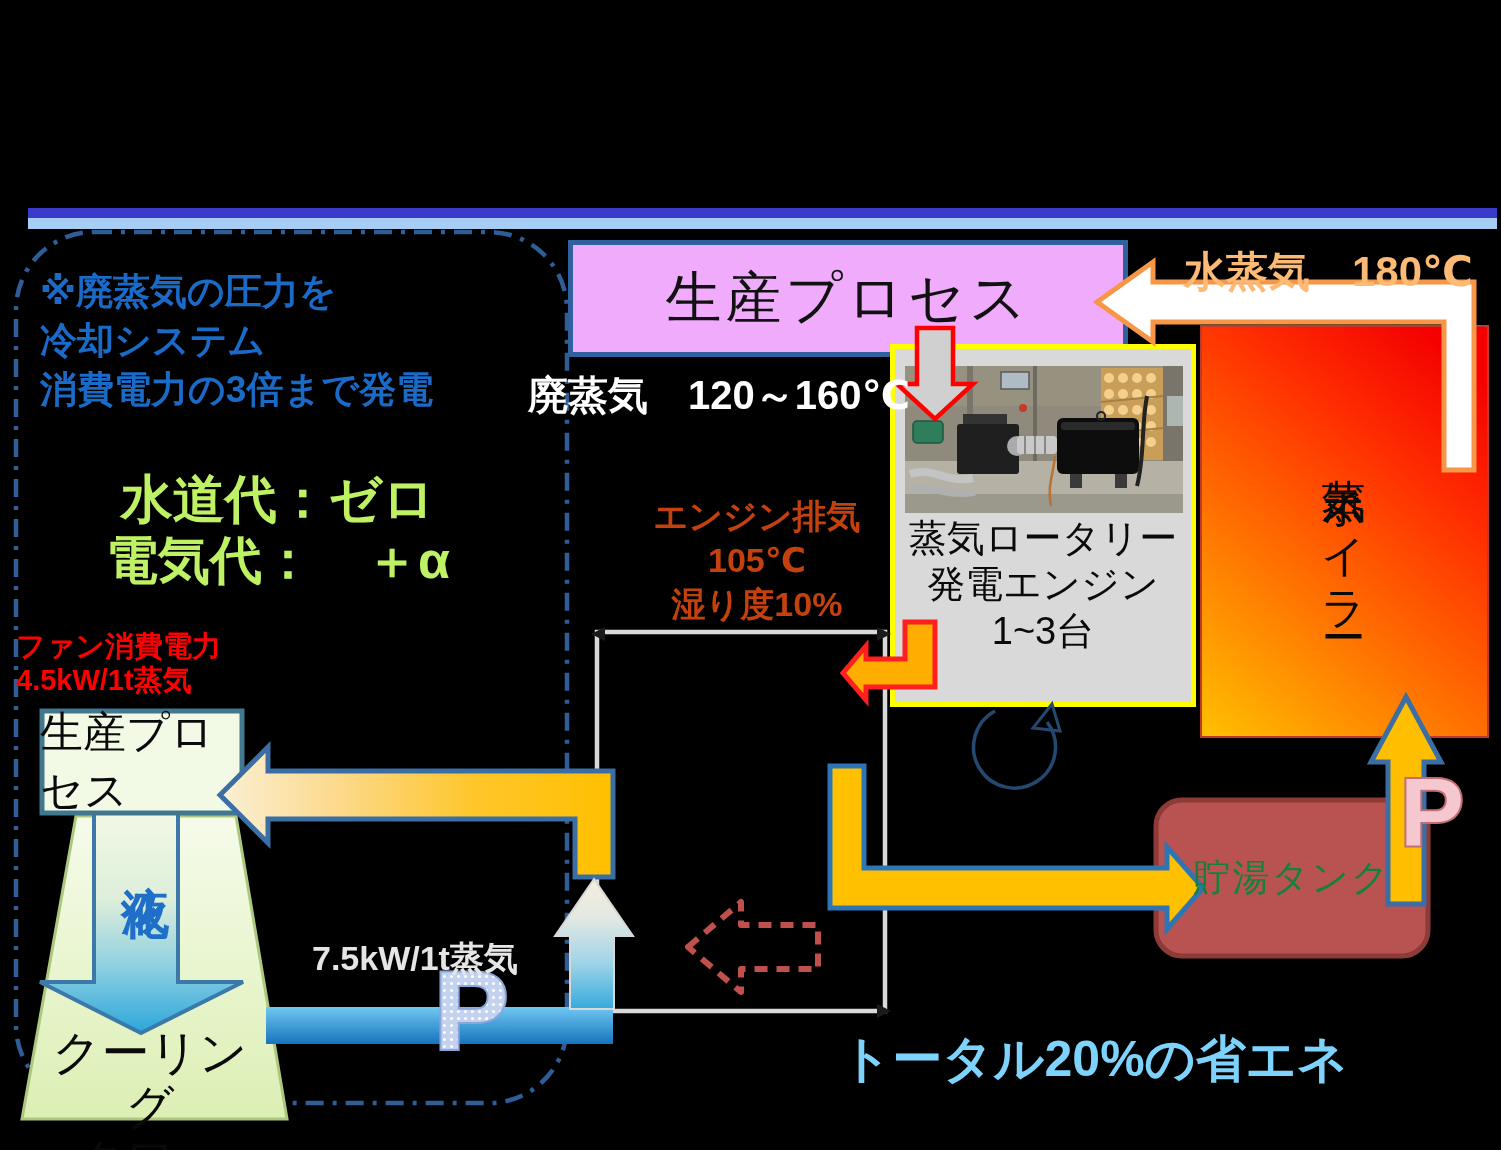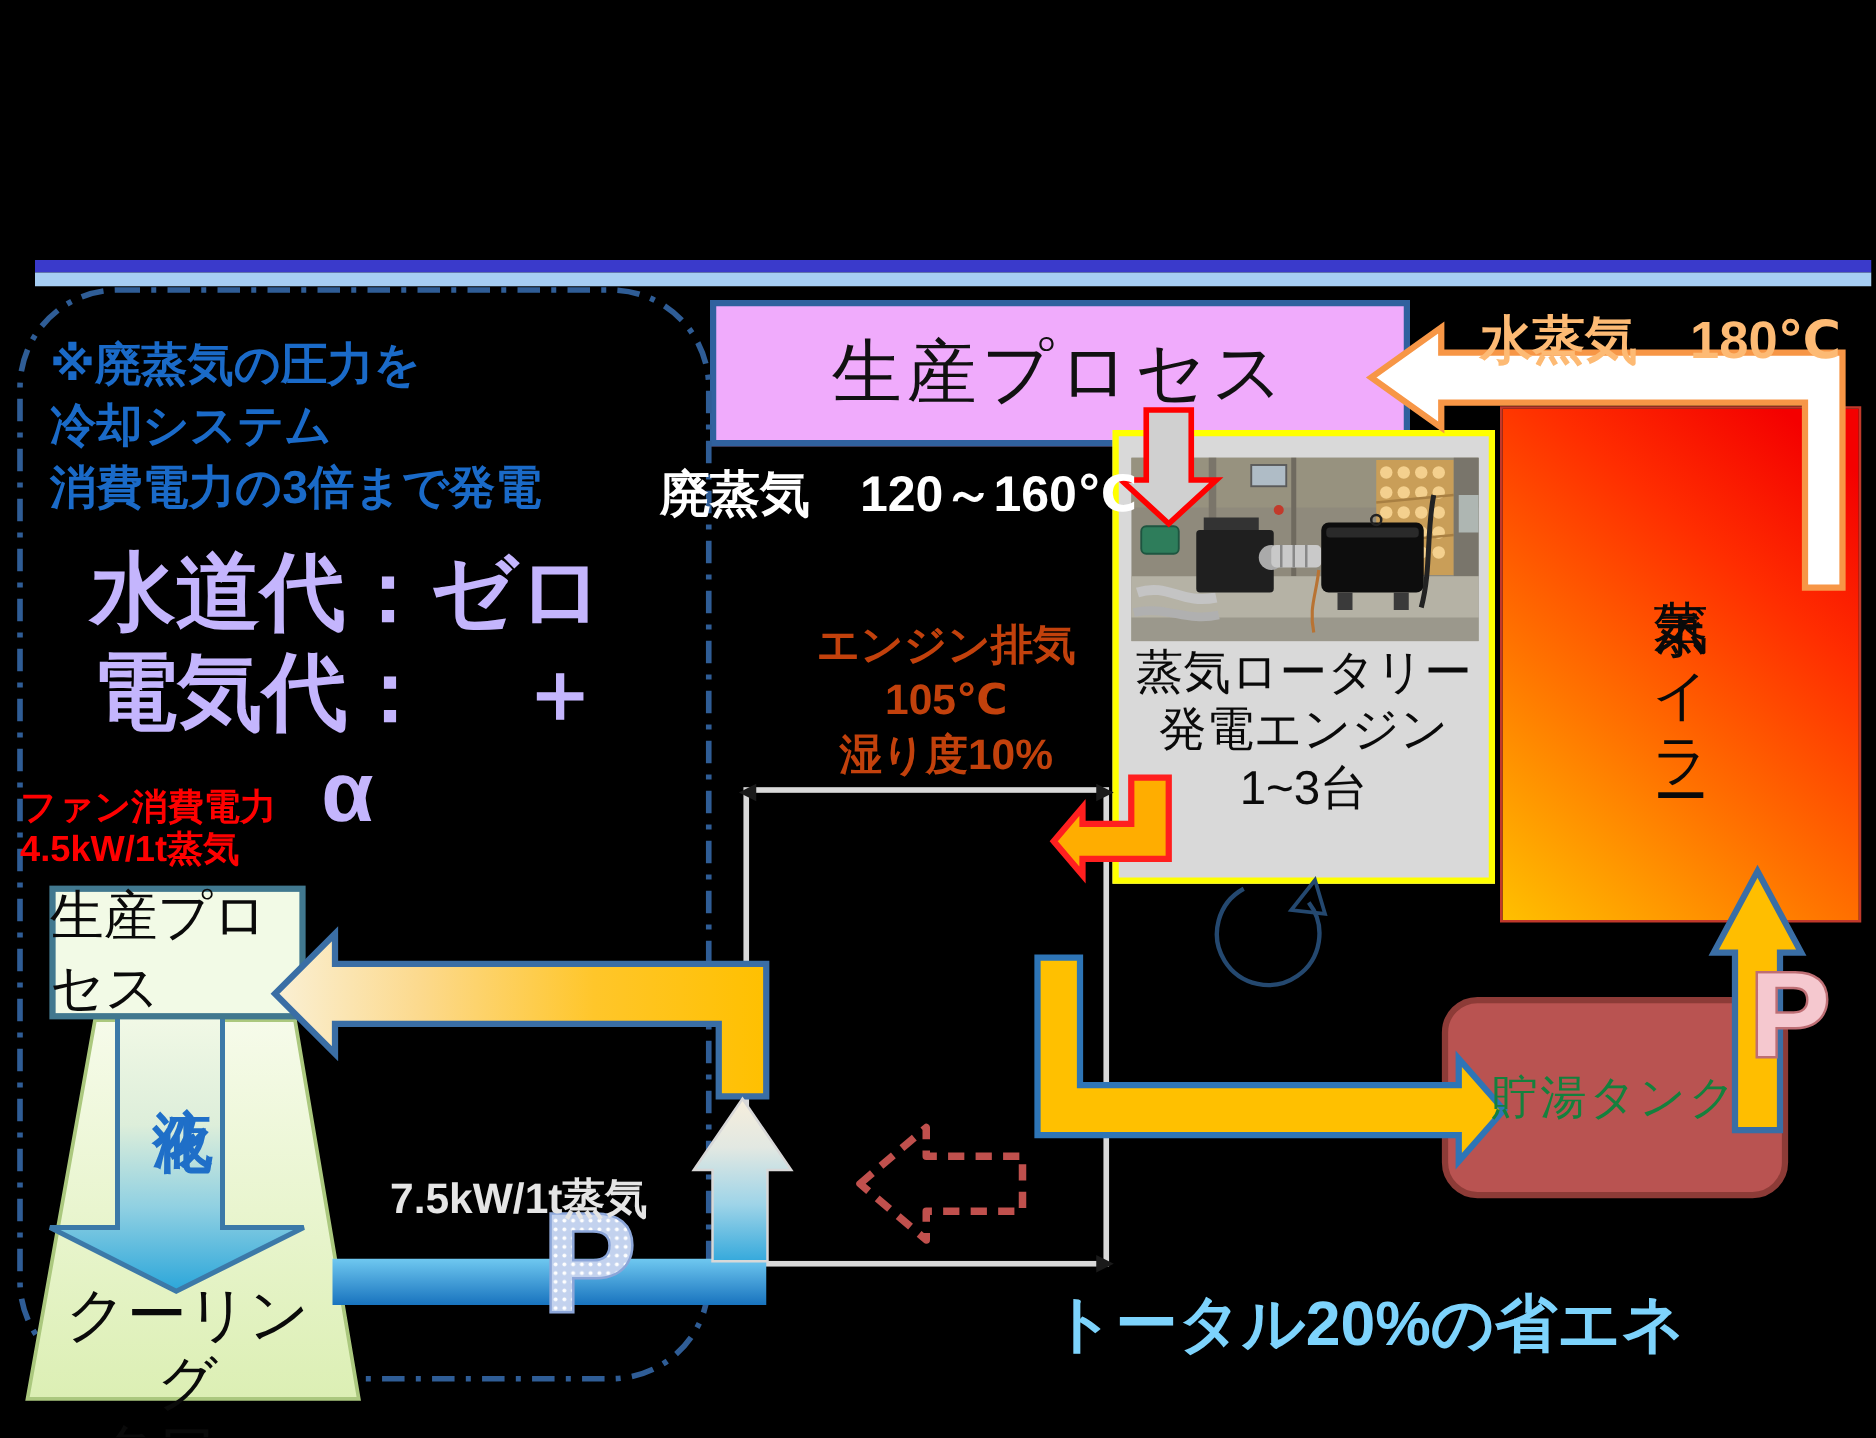--- a/index.html
+++ b/index.html
@@ -17,21 +17,21 @@
     background:linear-gradient(40deg,#FFC000 0%,#FF7300 35%,#FF2D00 68%,#F40000 92%);
     border:2px solid #C0392B;display:flex;align-items:center;justify-content:center;}
   #boiler-label{writing-mode:vertical-rl;font-size:44px;color:#0a0a0a;letter-spacing:4px;}
   #engine-panel{left:890px;top:344px;width:306px;height:363px;box-sizing:border-box;
     background:#D9D9D9;border:5px solid #FFFF00;padding-left:44px;}
   #engine-photo{position:absolute;left:10px;top:17px;width:278px;height:147px;}
   #engine-caption{position:absolute;left:0;top:166px;width:100%;text-align:center;
     font-size:38px;line-height:1.22;color:#0a0a0a;}
 
   #note-blue{left:40px;top:268px;font-size:37px;font-weight:bold;color:#1A6AC8;line-height:1.32;}
-  #savings{left:58px;top:434px;width:440px;text-align:center;font-size:68px;font-weight:bold;color:#c4b5fd;line-height:1.18;}
+  #savings{left:58px;top:469px;width:440px;text-align:center;font-size:52px;font-weight:bold;color:#bef264;line-height:1.18;}
   #fan-note{left:16px;top:629px;font-size:29px;font-weight:bold;color:#FF0000;line-height:1.18;}
   #airfan-label{left:40px;top:709px;width:204px;height:106px;display:flex;align-items:center;justify-content:center;
     font-size:43px;color:#0a0a0a;}
   #liquefy-label{left:113px;top:846px;writing-mode:vertical-rl;text-orientation:upright;
     font-size:48px;font-weight:bold;color:#1F6FC8;letter-spacing:8px;}
   #tower-label{left:38px;top:1026px;width:224px;text-align:center;font-size:48px;color:#0a0a0a;line-height:1.12;}
   #pump-power{left:312px;top:936px;font-size:34px;font-weight:bold;color:#e5e5e5;}
   #waste-steam{left:528px;top:368px;font-size:40px;font-weight:bold;color:#ffffff;}
   #exhaust-note{left:602px;top:494px;width:310px;text-align:center;font-size:34px;font-weight:bold;color:#c2410c;line-height:1.3;}
   #steam-supply{left:1184px;top:244px;font-size:42px;font-weight:bold;color:#fdba74;}

